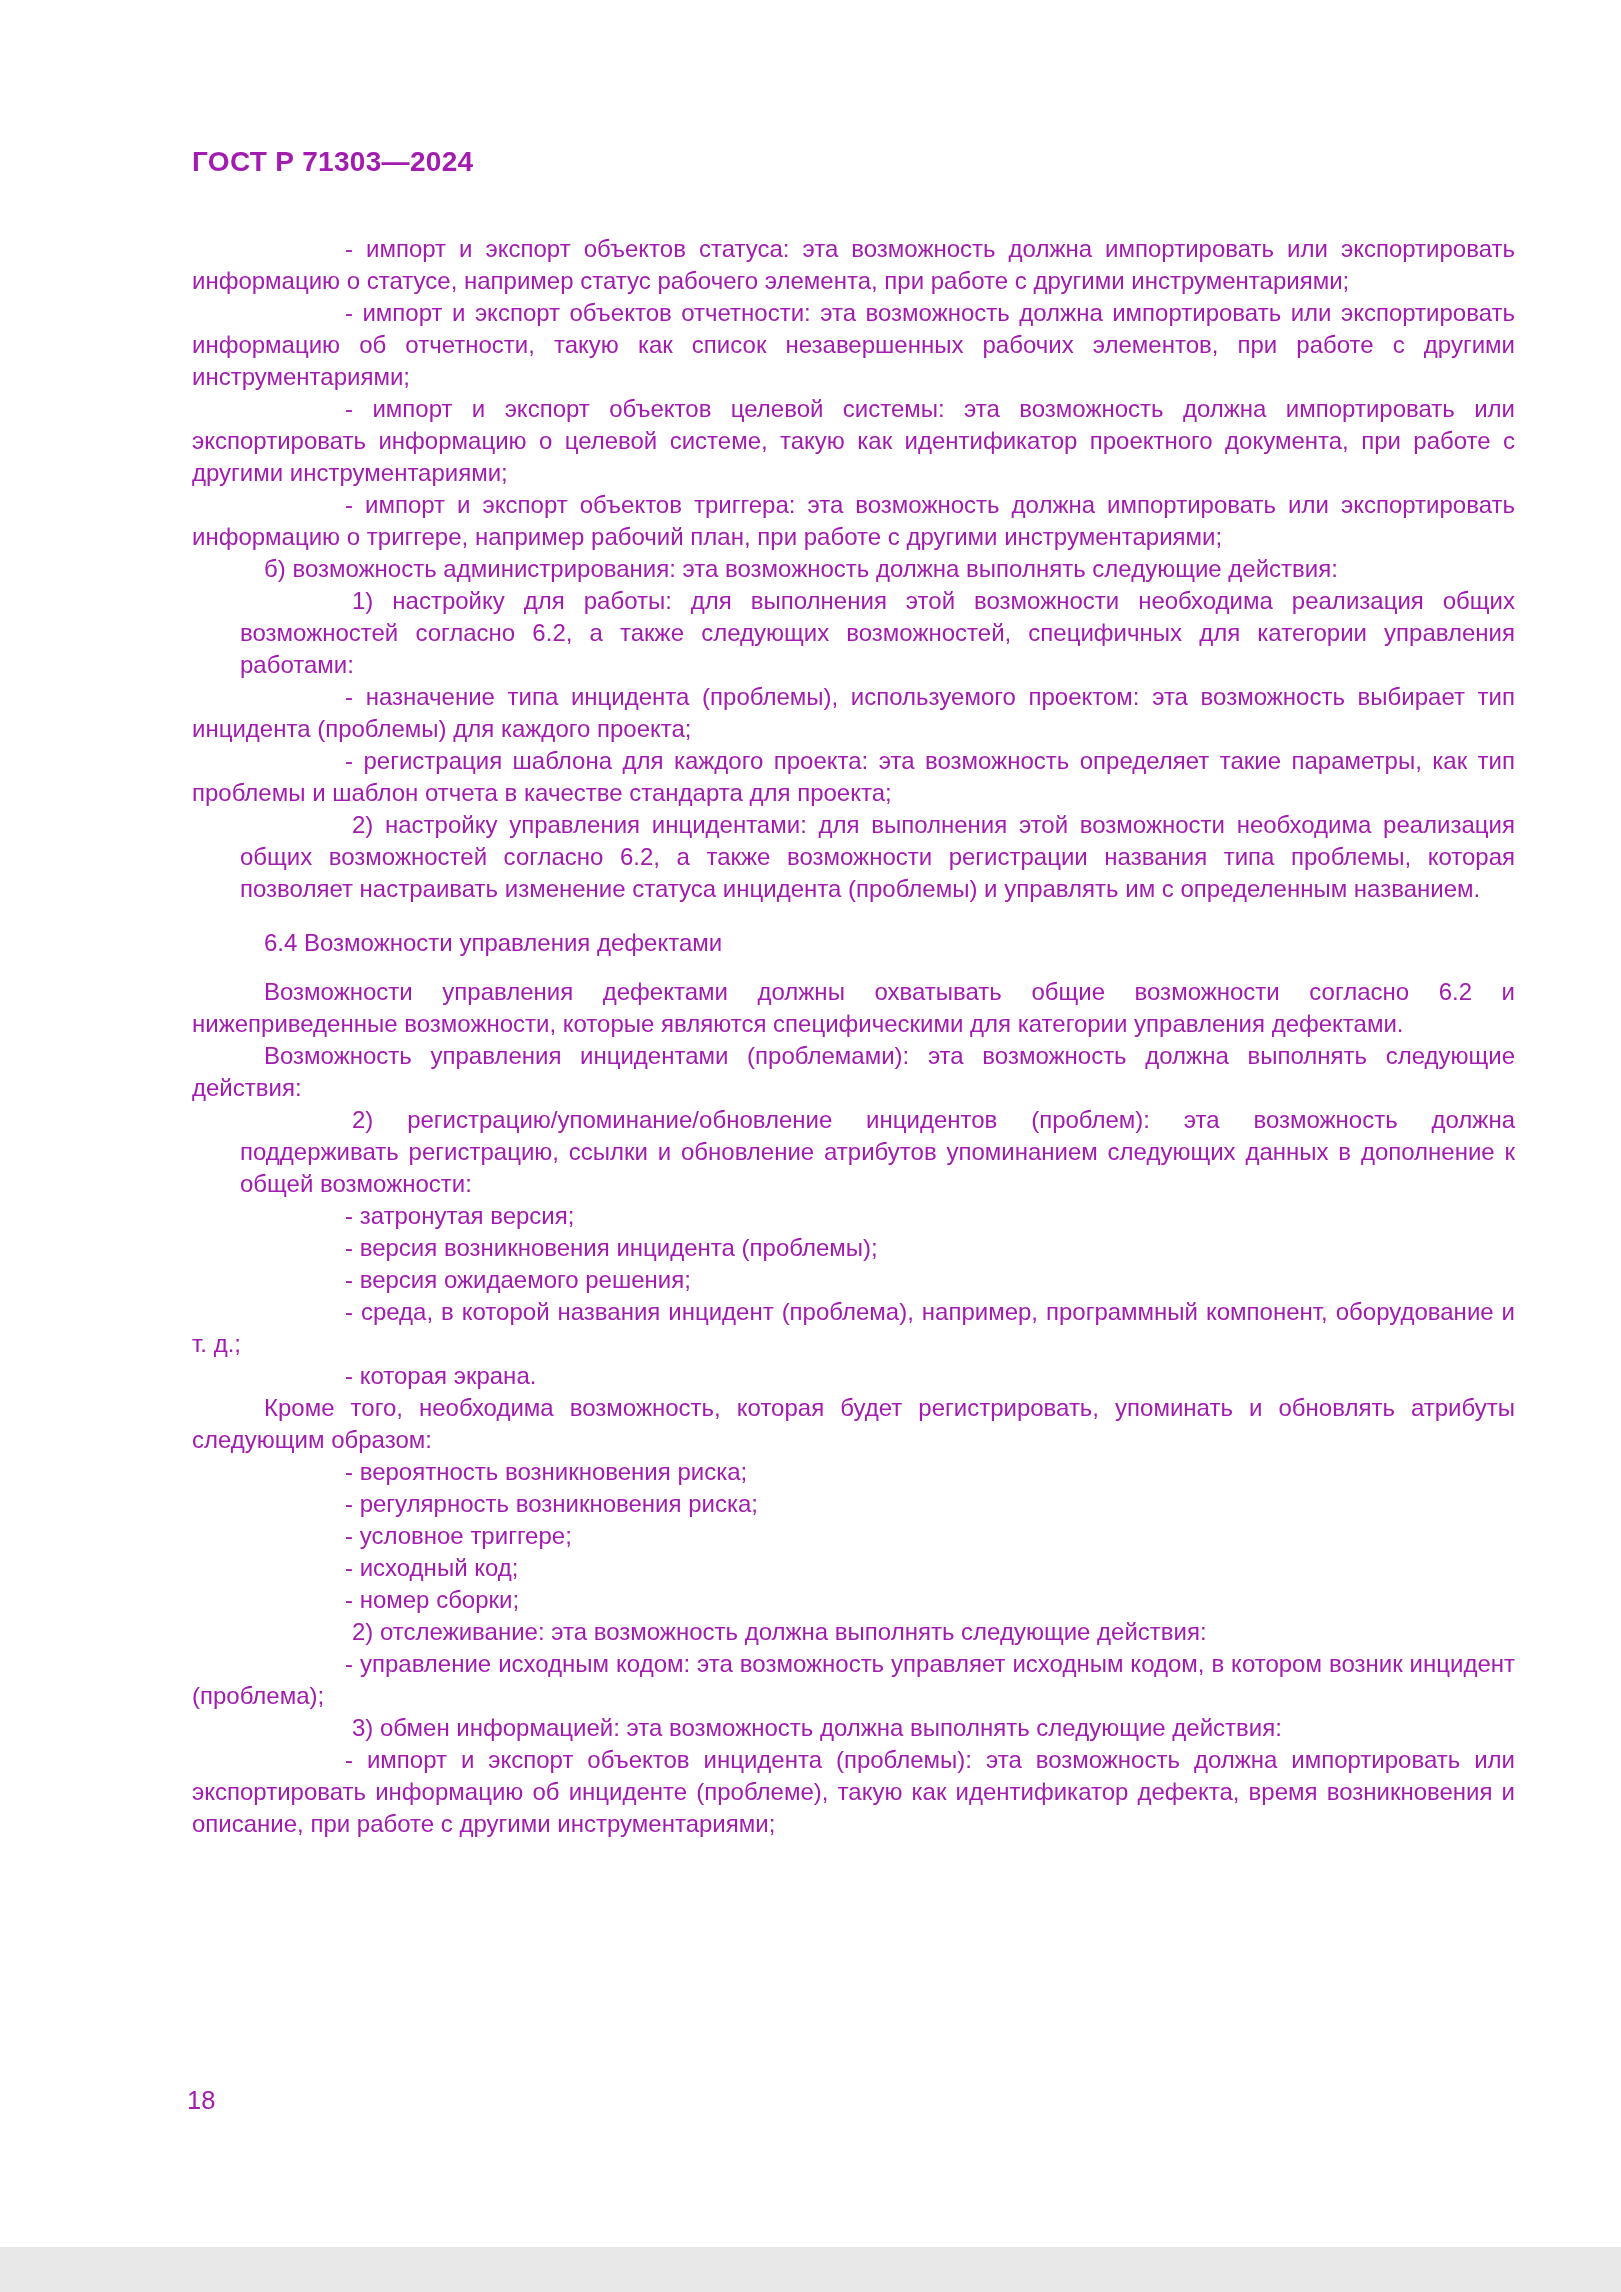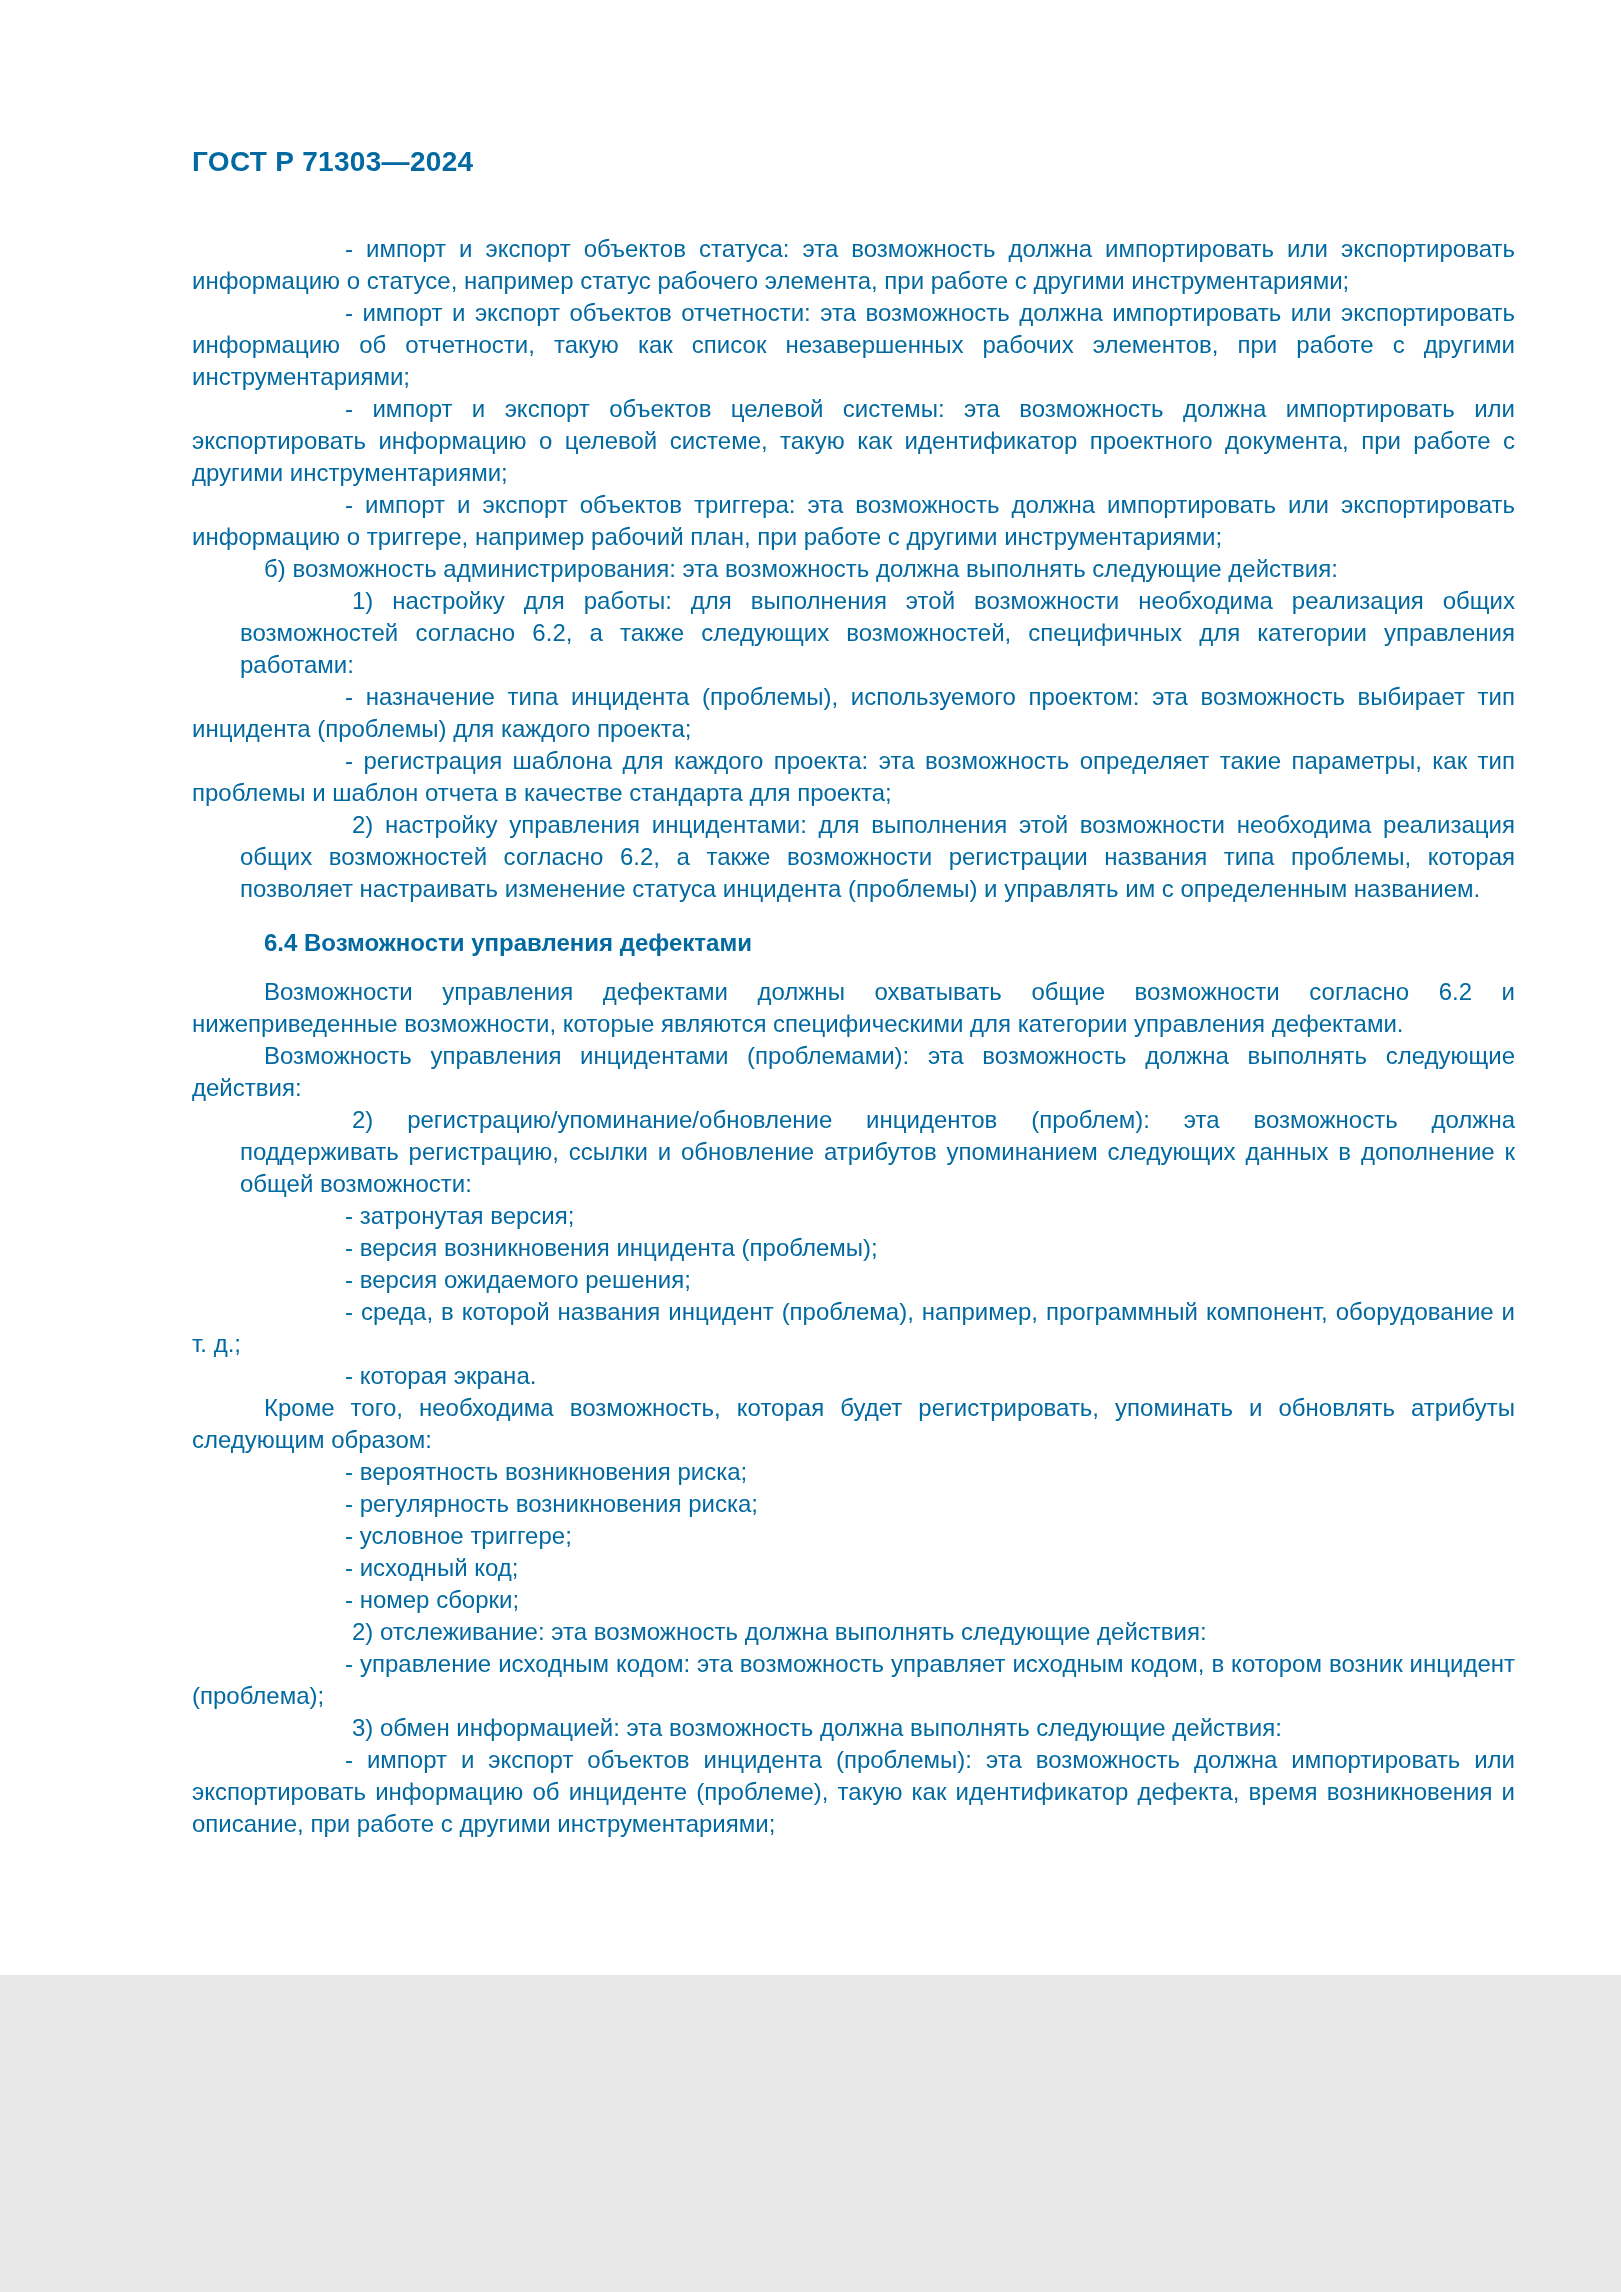--- a/index.html
+++ b/index.html
@@ -3,23 +3,23 @@
 <meta charset="utf-8">
 <style>
   html, body {
     margin: 0;
     padding: 0;
     background: #e8e8e8;
   }
   .page {
     position: relative;
     width: 1621px;
-    height: 1975px;
+    height: 2247px;
     background: #ffffff;
-    color: #0369a1;
+    color: #a21caf;
     font-family: "Liberation Sans", "DejaVu Sans", sans-serif;
     overflow: hidden;
   }
   .running-header {
     position: absolute;
     left: 192px;
     top: 146px;
     font-size: 28px;
     font-weight: 700;
     letter-spacing: 0.3px;
@@ -35,21 +35,21 @@
     text-align: justify;
   }
   .para {
     margin: 0;
     padding: 0;
   }
   .para.plain   { text-indent: 72px; }
   .para.num     { text-indent: 112px; margin-left: 48px; }
   .para.dash    { text-indent: 153px; }
   .para.heading {
-    font-weight: 700;
+    font-weight: 400;
     text-align: left;
     text-indent: 72px;
     margin: 21.6px 0 17.6px 0;
   }
   .page-number {
     position: absolute;
     left: 187px;
     top: 2086px;
     font-size: 25.5px;
   }

